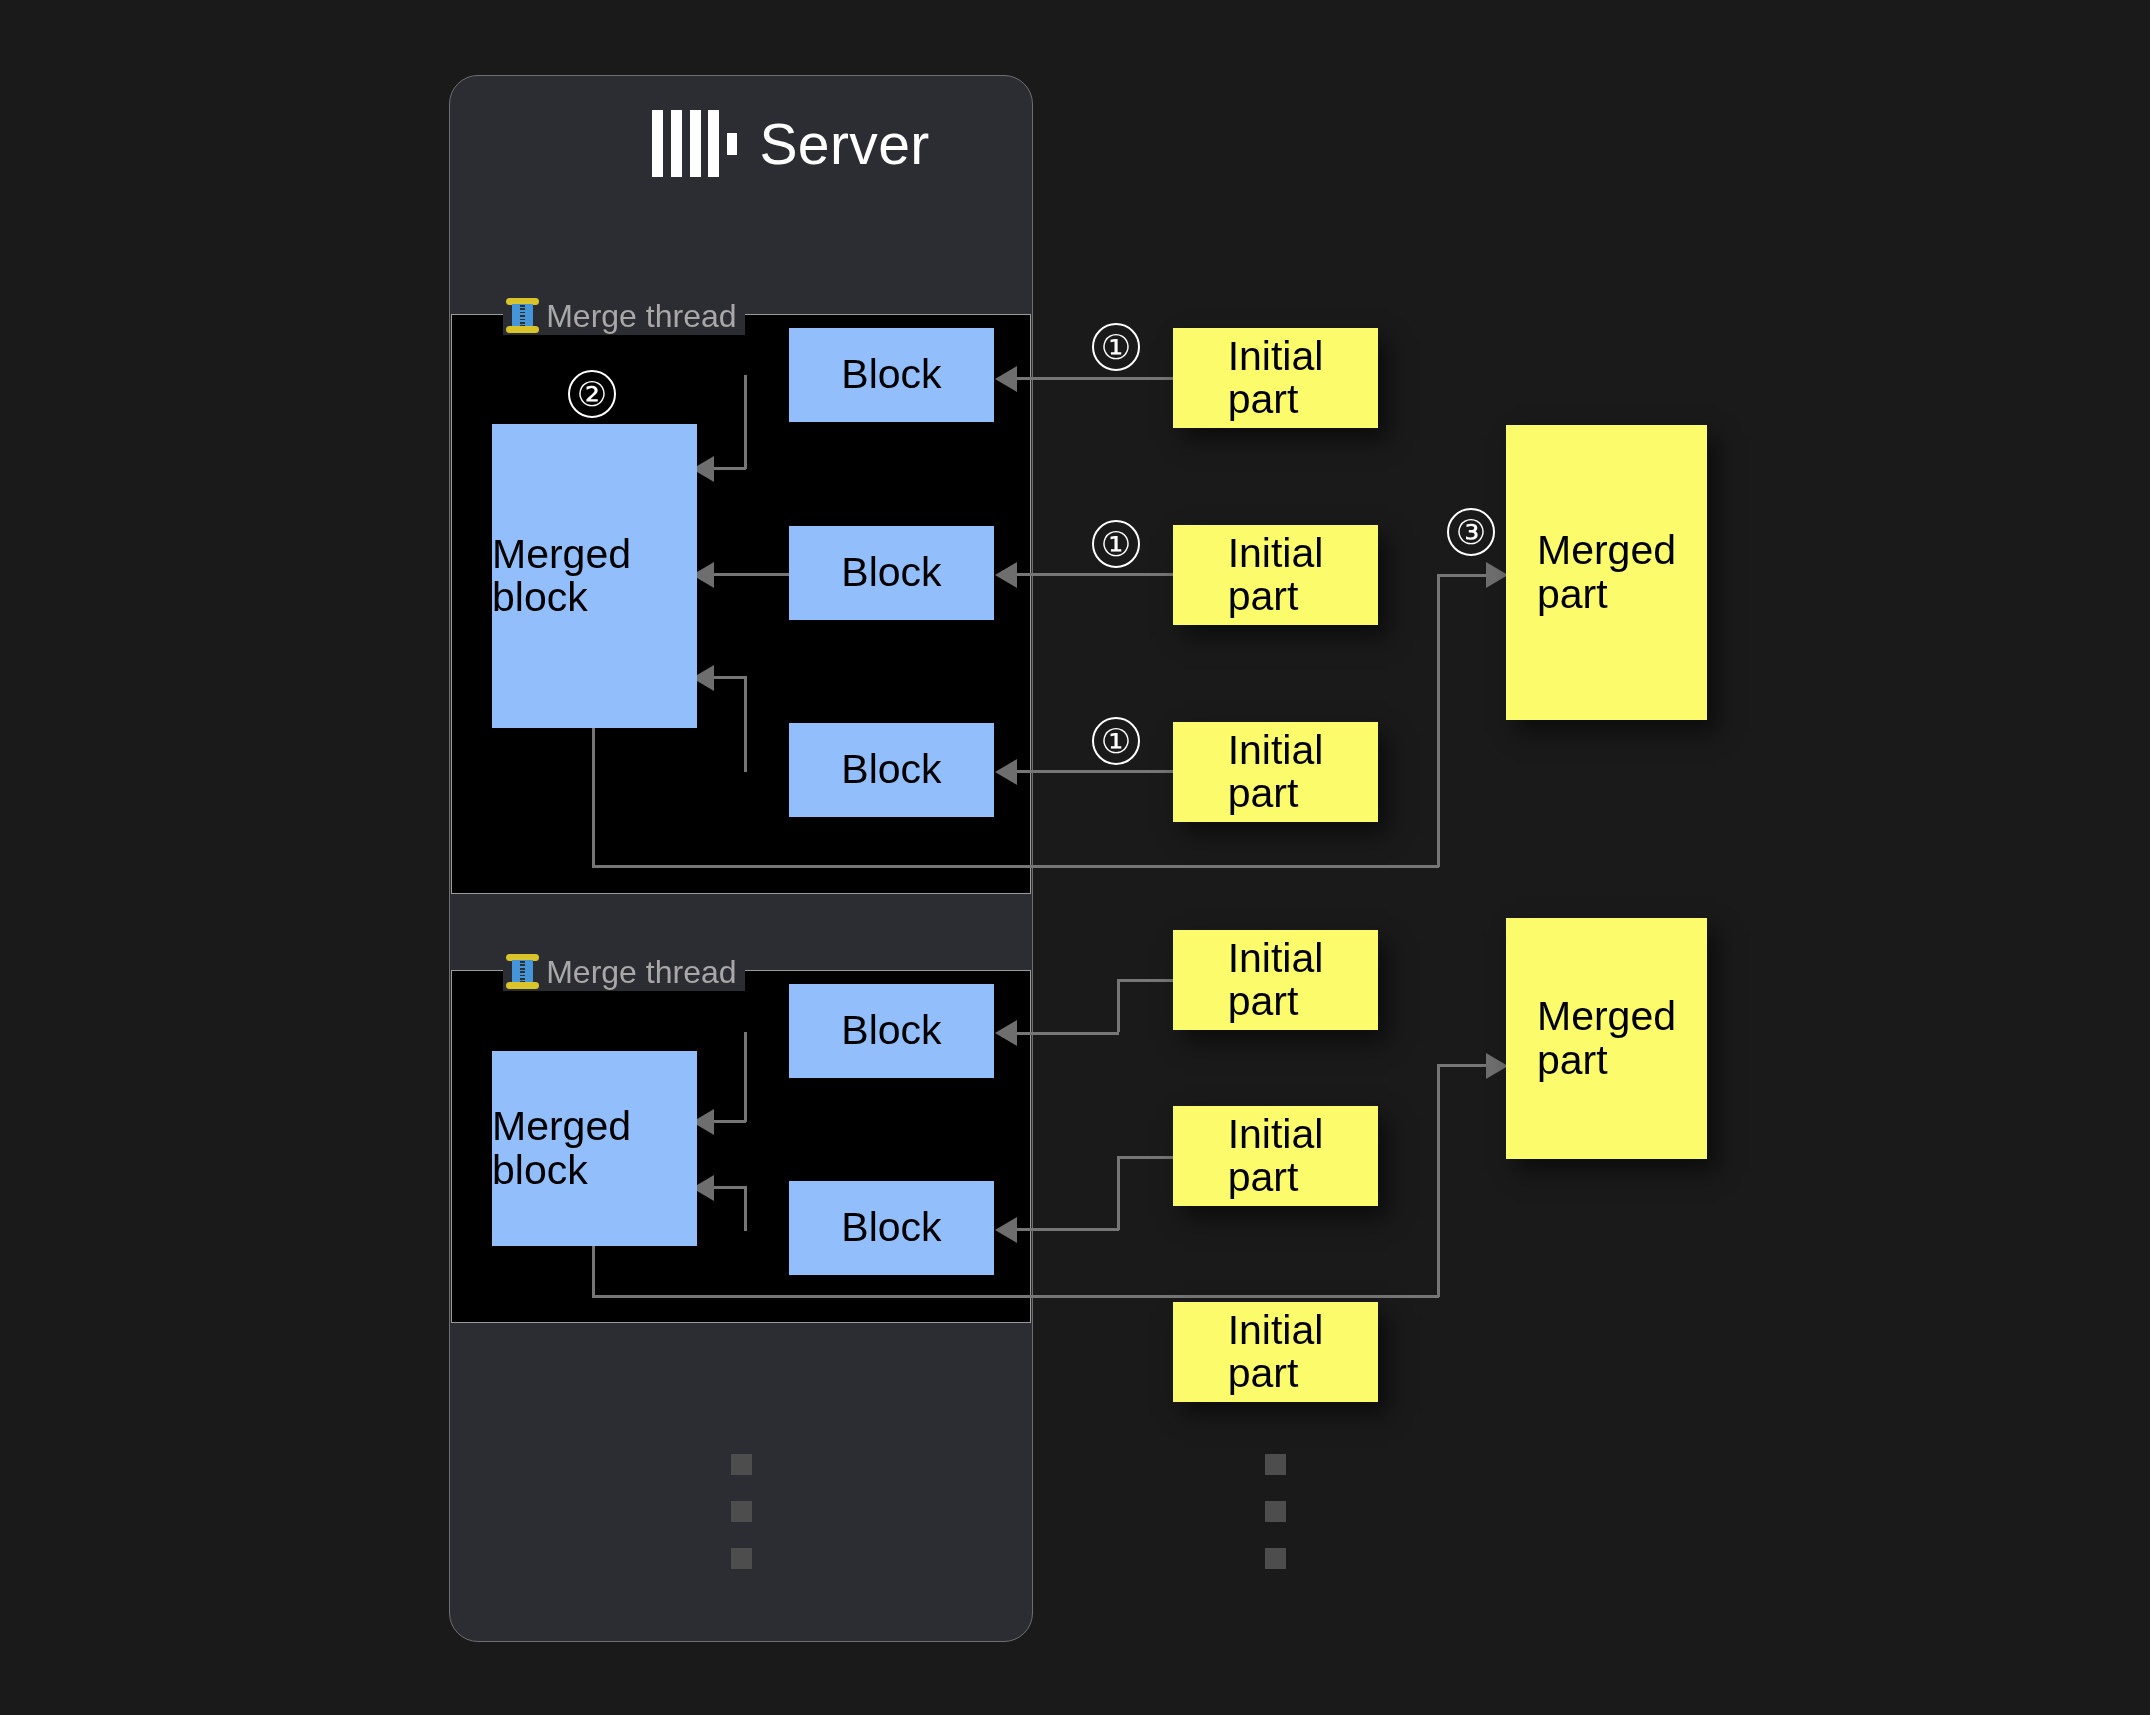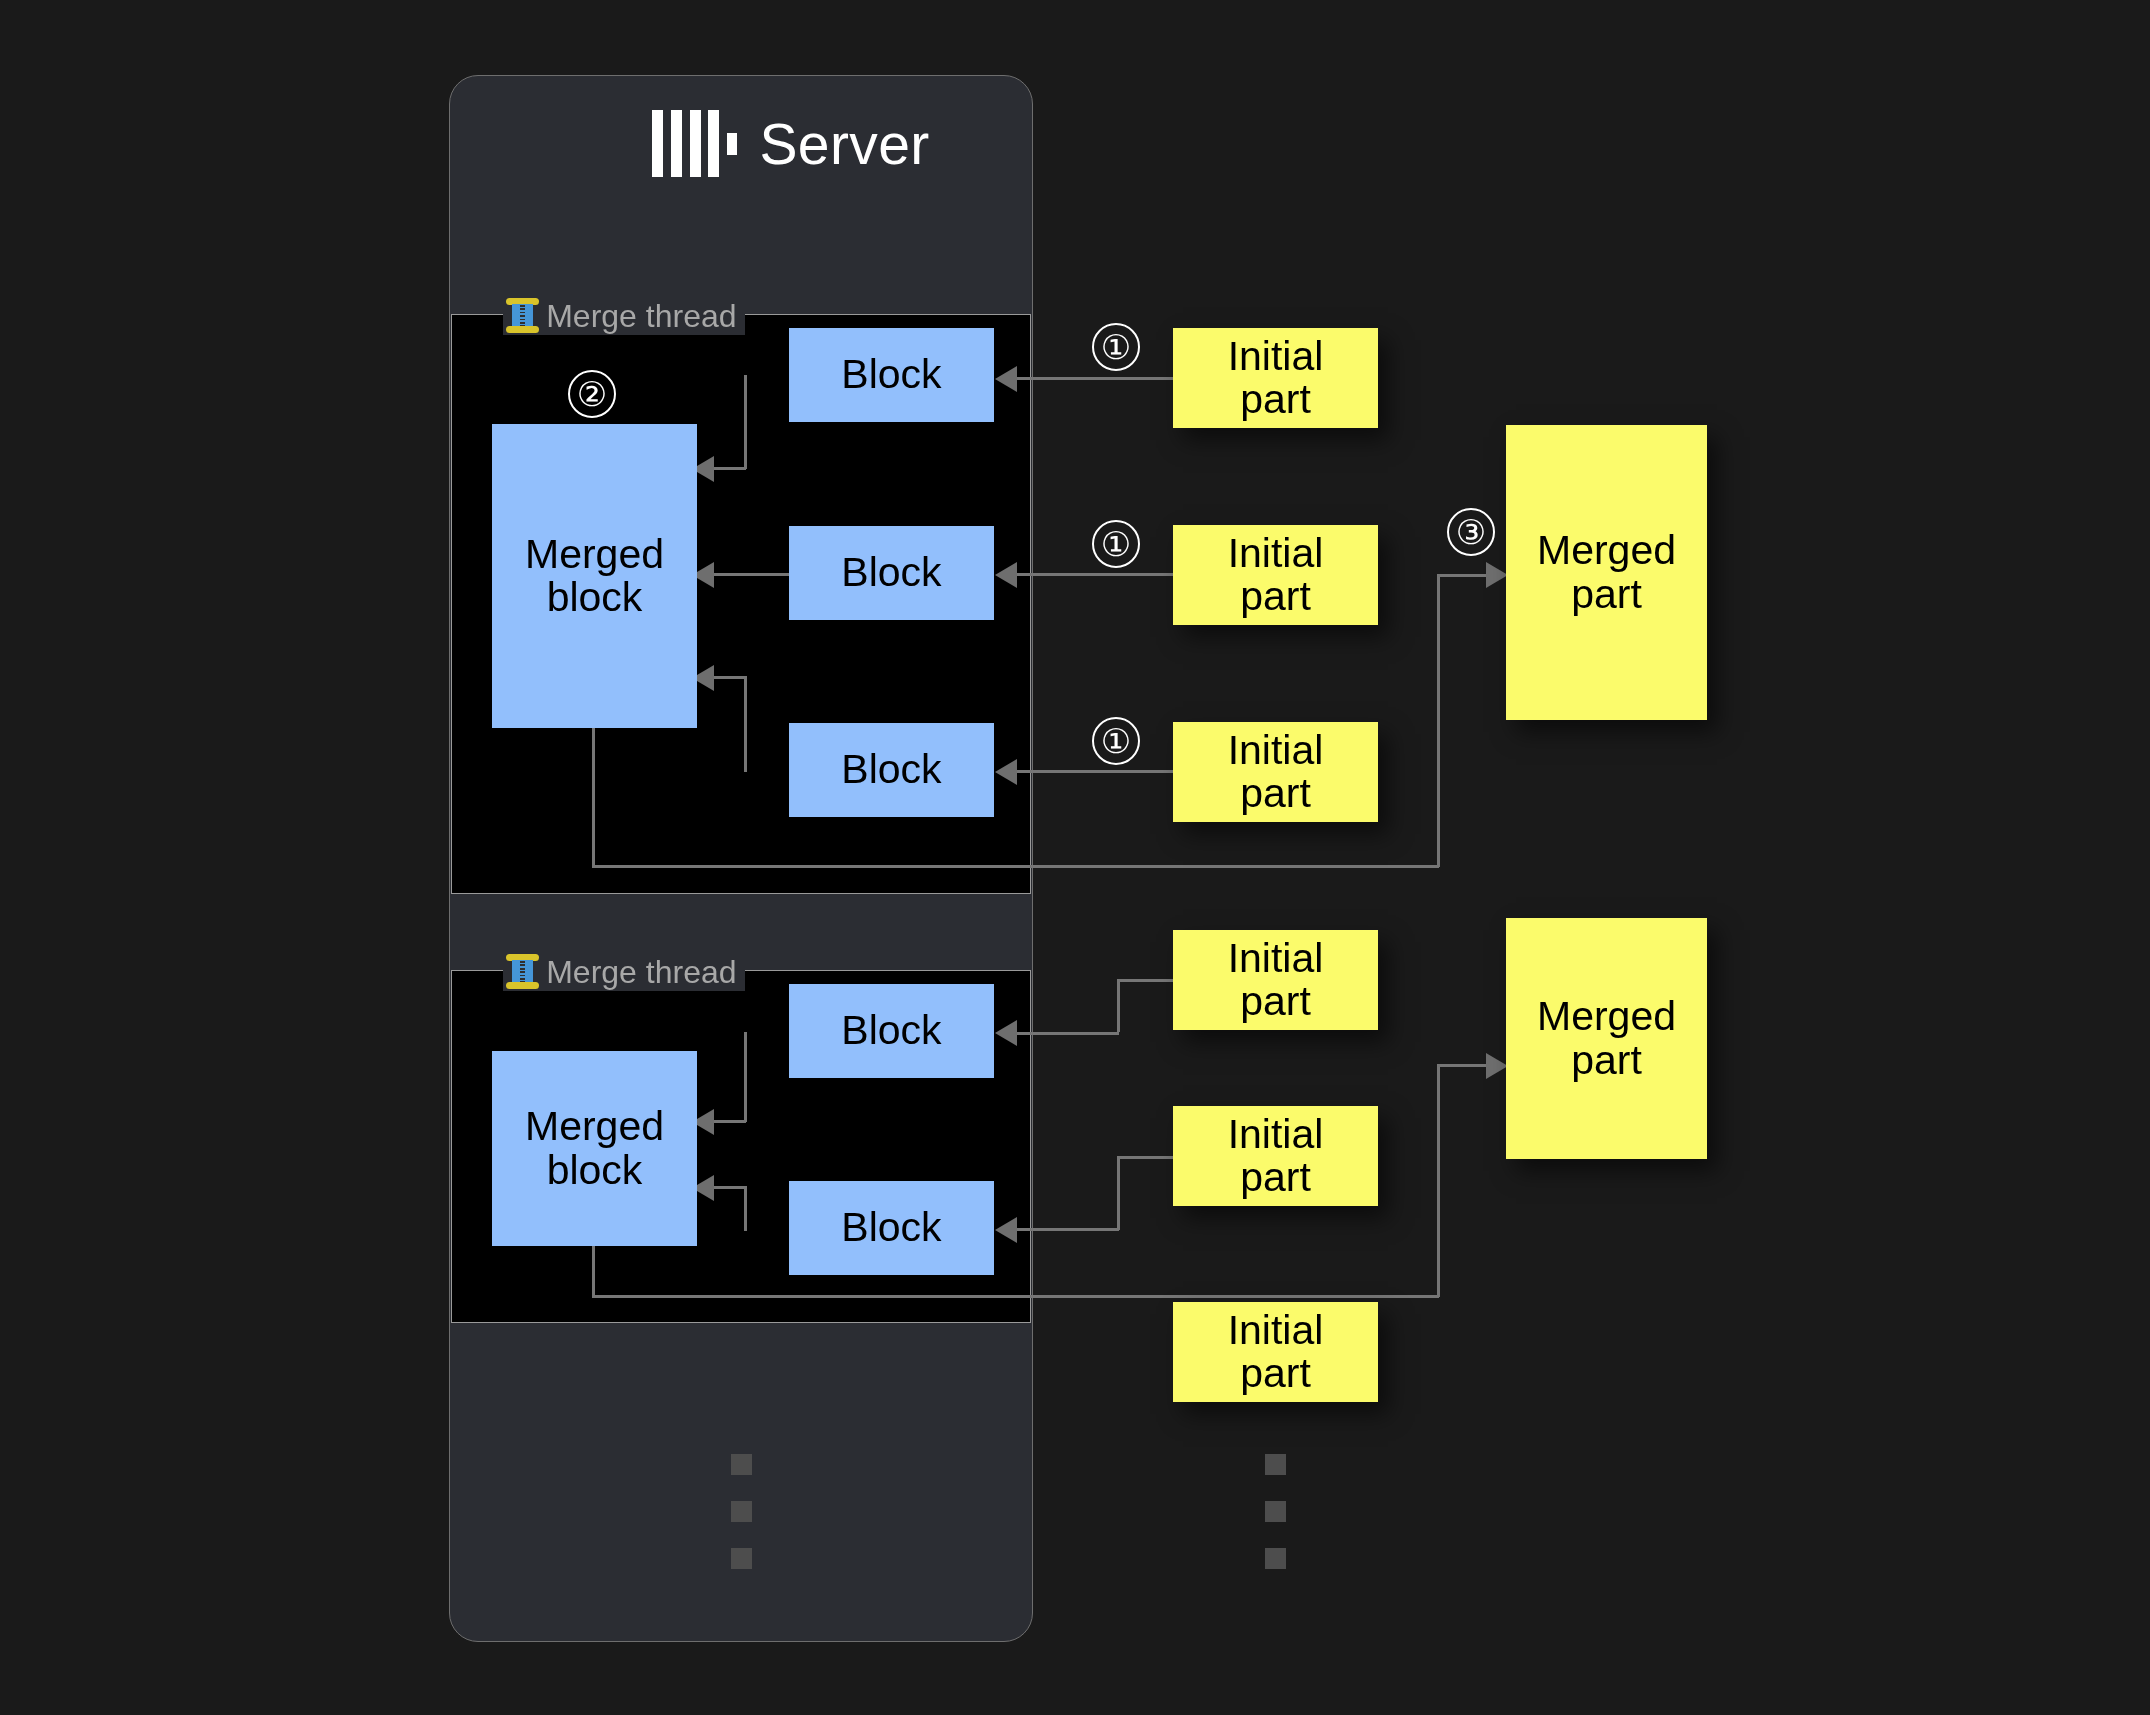--- a/index.html
+++ b/index.html
@@ -58,21 +58,21 @@
   }
   .spool .coil {
     position: absolute; left: 13.7px; top: 8.6px; width: 5.1px; height: 22px;
     background: repeating-linear-gradient(180deg,#2F2F2F 0 1.7px,transparent 1.7px 3.4px);
   }
 
   
   .box {
     position: absolute;
     display: flex; align-items: center; justify-content: center;
-    text-align: center;
+    text-align: left;
     color: #000000;
     font-size: 41px;
     line-height: 1.06;
     z-index: 4;
   }
   .box.blue { background: #92BFFC; }
   .box.yellow { background: #FBFB6B; box-shadow: 10.3px 12px 22px rgba(0,0,0,0.55); }
 
   
   .step {

